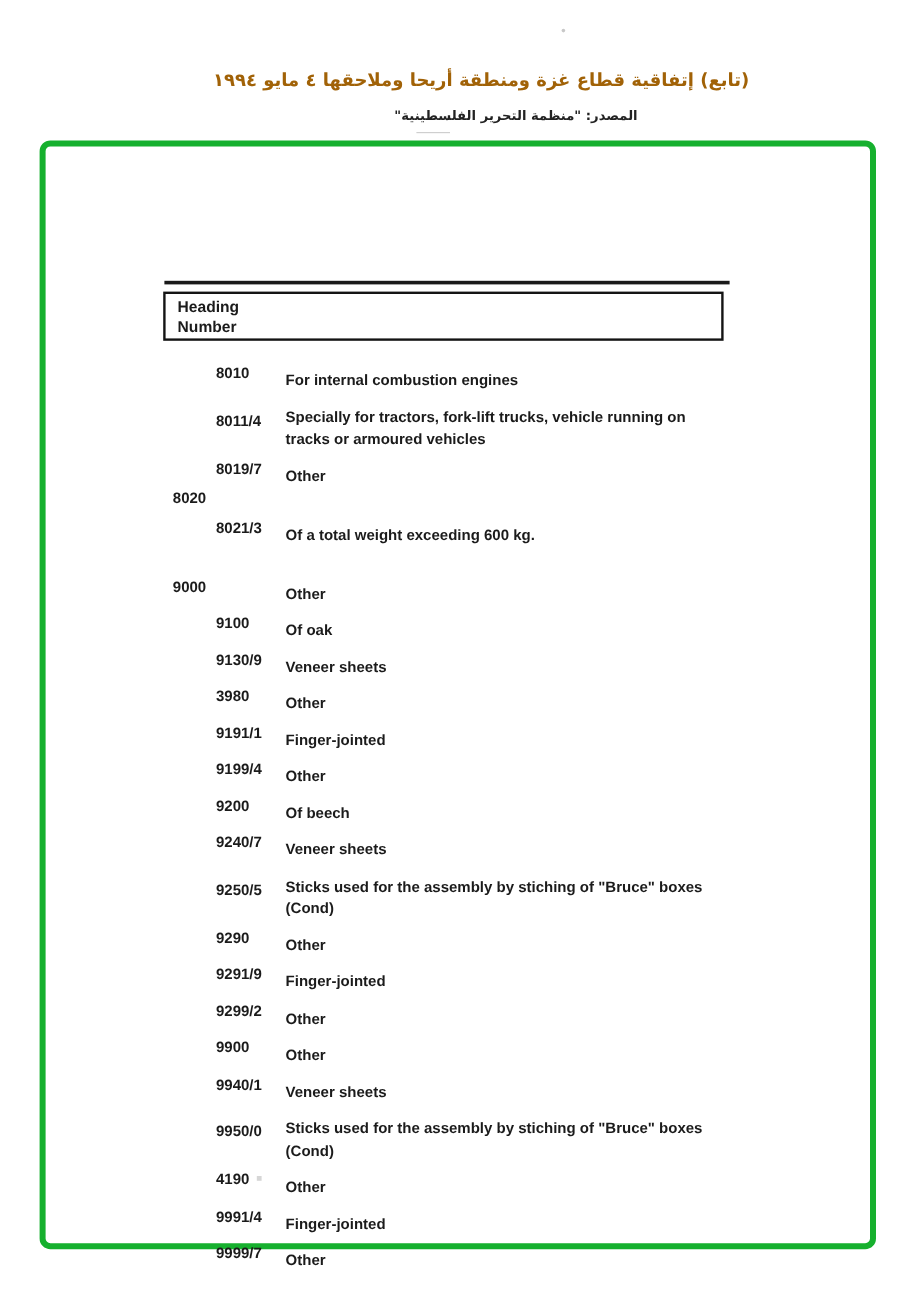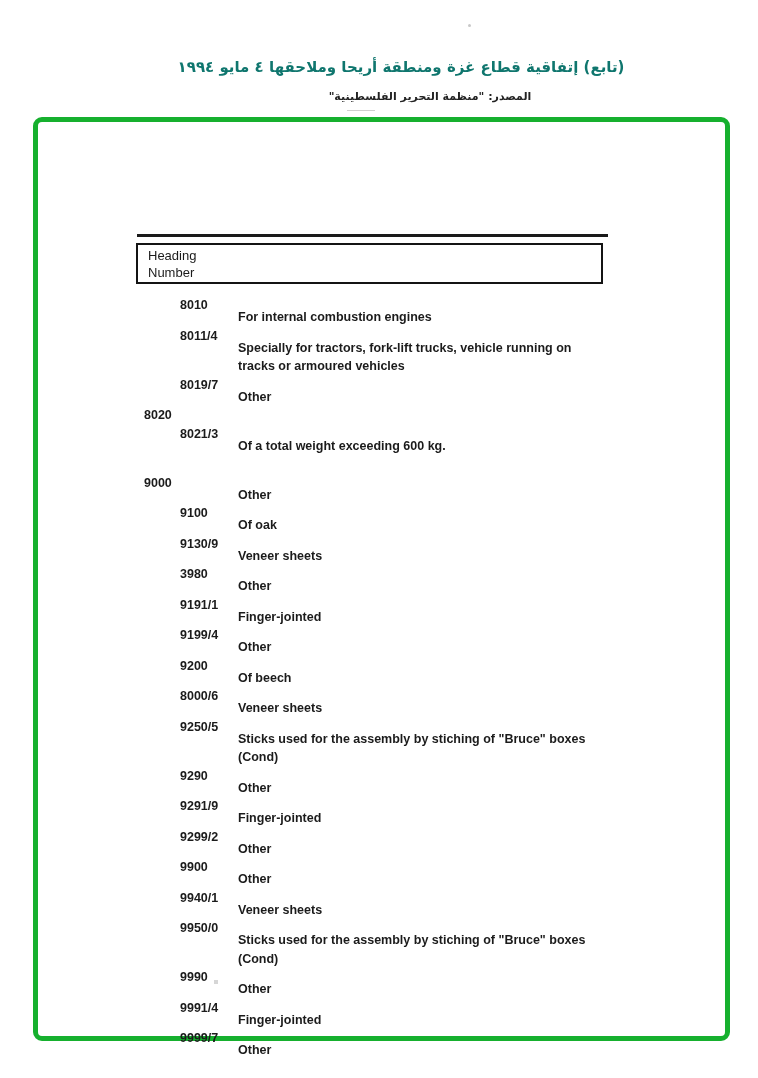--- a/index.html
+++ b/index.html
@@ -17,21 +17,21 @@
   .arabic-title {
     position: absolute;
     top: 58px;
     left: 401px;
     transform: translateX(-50%);
     white-space: nowrap;
     direction: rtl;
     font-family: "DejaVu Sans", sans-serif;
     font-weight: bold;
     font-size: 15px;
-    color: #0f766e;
+    color: #a16207;
   }
   .arabic-source {
     position: absolute;
     top: 90px;
     left: 430px;
     transform: translateX(-50%);
     white-space: nowrap;
     direction: rtl;
     font-family: "DejaVu Sans", sans-serif;
     font-weight: bold;
@@ -73,21 +73,21 @@
     width: 467px;
     height: 41px;
     border: 2px solid #141414;
     background: #ffffff;
   }
   .col-heading {
     position: absolute;
     left: 10px;
     top: 2px;
     font-size: 13px;
-    font-weight: normal;
+    font-weight: bold;
     line-height: 17px;
     white-space: pre-line;
   }
   .col-product {
     position: absolute;
     left: 0;
     right: 0;
     top: 10px;
     text-align: center;
     font-size: 14px;
@@ -98,21 +98,21 @@
   .table-body {
     position: absolute;
     left: 137px;
     top: 296px;
     width: 500px;
     font-size: 12.5px;
     font-weight: bold;
     line-height: 18.5px;
     color: #1b1b1b;
   }
-  .row { display: flex; align-items: flex-start; }
+  .row { display: flex; align-items: center; }
   .row .num {
     flex: 0 0 auto;
     width: 58px;
     margin-left: 43px;
     white-space: nowrap;
   }
   .row.main .num {
     width: 94px;
     margin-left: 7px;
   }
@@ -212,21 +212,21 @@
       </div>
       <div class="row">
         <span class="num">9199/4</span>
         <span class="prod">Other</span>
       </div>
       <div class="row">
         <span class="num">9200</span>
         <span class="prod">Of beech</span>
       </div>
       <div class="row">
-        <span class="num">8000/6</span>
+        <span class="num">9240/7</span>
         <span class="prod">Veneer sheets</span>
       </div>
       <div class="row">
         <span class="num">9250/5</span>
         <span class="prod">Sticks used for the assembly by stiching of  "Bruce"  boxes<br>(Cond)</span>
       </div>
       <div class="row">
         <span class="num">9290</span>
         <span class="prod">Other</span>
       </div>
@@ -244,21 +244,21 @@
       </div>
       <div class="row">
         <span class="num">9940/1</span>
         <span class="prod">Veneer sheets</span>
       </div>
       <div class="row">
         <span class="num">9950/0</span>
         <span class="prod">Sticks used for the assembly by stiching of  "Bruce"  boxes<br>(Cond)</span>
       </div>
       <div class="row">
-        <span class="num">9990</span>
+        <span class="num">4190</span>
         <span class="prod">Other</span>
       </div>
       <div class="row">
         <span class="num">9991/4</span>
         <span class="prod">Finger-jointed</span>
       </div>
       <div class="row">
         <span class="num">9999/7</span>
         <span class="prod">Other</span>
       </div>

